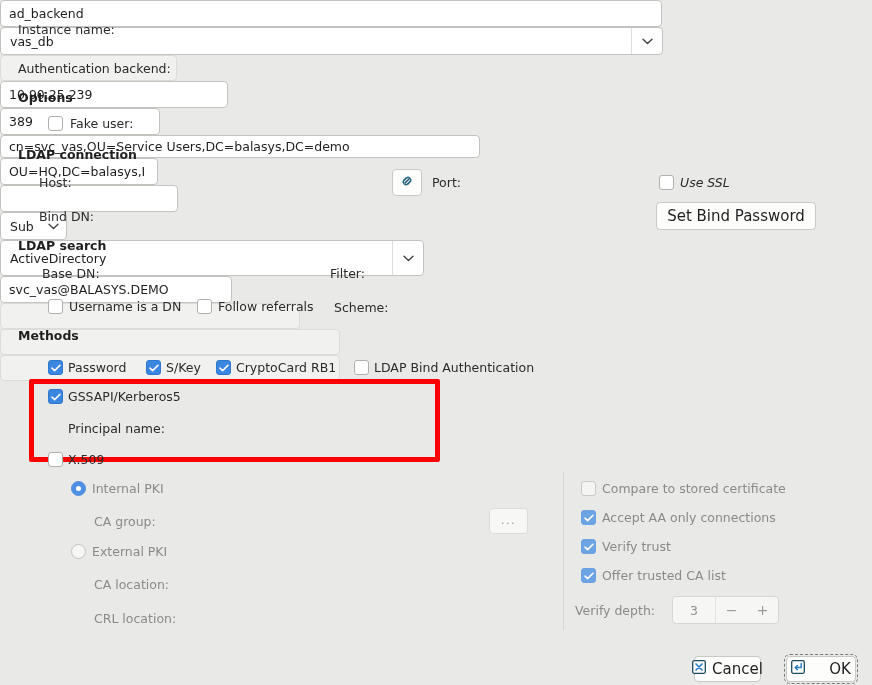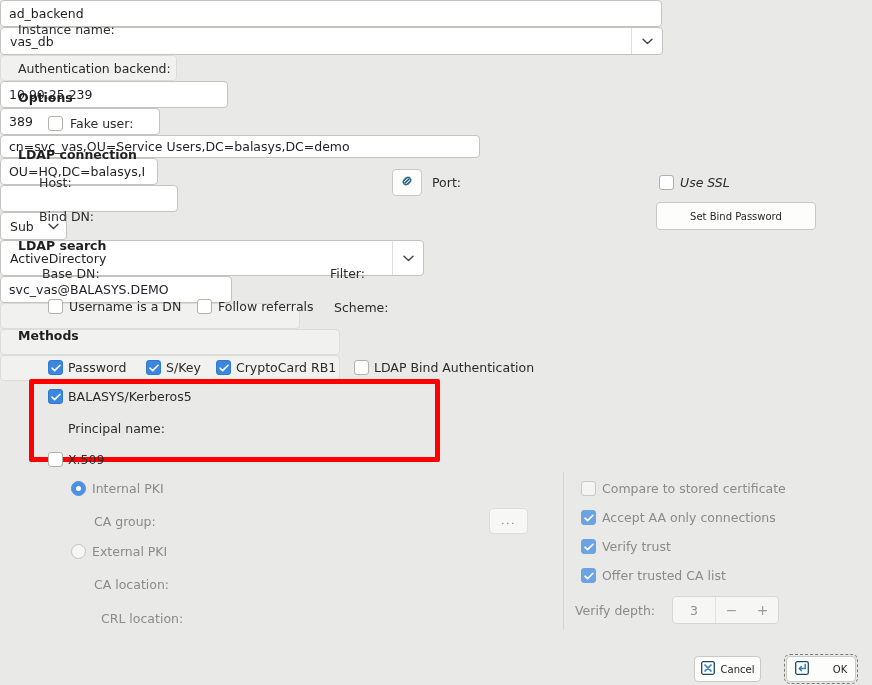--- a/index.html
+++ b/index.html
@@ -86,21 +86,21 @@
   .btn {
     box-sizing: border-box;
     height: 28px;
     background: #fdfdfc;
     border: 1px solid #c8c8c5;
     border-radius: 4px;
     display: flex;
     align-items: center;
     justify-content: center;
     gap: 6px;
-    font-size: 10px;
+    font-size: 15px;
     color: #1f1f1f;
     padding: 0 10px;
   }
   .btn.focused {
     outline: 1px dashed #7a7a7a;
     outline-offset: 1px;
   }
   .btn-sq {
     box-sizing: border-box;
     background: #fdfdfc;
@@ -349,21 +349,21 @@
     <span class="cb off"></span>
     <span class="lbl" style="margin-left:5px;">LDAP Bind Authentication</span>
   </div>
 
   <div class="row" style="left:48px; top:389px;">
     <span class="cb on">
       <svg width="10" height="8" viewBox="0 0 10 8">
           <path d="M1 4.2 L3.6 6.6 L9 1.3" fill="none" stroke="#fff" stroke-width="1.6" stroke-linecap="round" stroke-linejoin="round"></path>
         </svg>
     </span>
-    <span class="lbl" style="margin-left:5px;">BALASYS/Kerberos5</span>
+    <span class="lbl" style="margin-left:5px;">GSSAPI/Kerberos5</span>
   </div>
   <div class="row" style="left:68px; top:421px;">
     <span class="lbl">Principal name:</span>
   </div>
   <div class="inp" style="left:182px; top:415px; width:232px; height:27px;">
     <span>svc_vas@BALASYS.DEMO</span>
   </div>
   <div class="red-box" style="left:29px; top:379px; width:401px; height:73px;"></div>
 
   <div class="row" style="left:48px; top:452px;">
@@ -393,21 +393,21 @@
     <span class="lbl lbl-dim" style="margin-left:6px;">External PKI</span>
   </div>
 
   <div class="row" style="left:94px; top:577px;">
     <span class="lbl lbl-dim">CA location:</span>
   </div>
   <div class="inp disabled" style="left:188px; top:571px; width:340px; height:26px;">
     <span></span>
   </div>
 
-  <div class="row" style="left:101px; top:611px;">
+  <div class="row" style="left:94px; top:611px;">
     <span class="lbl lbl-dim">CRL location:</span>
   </div>
   <div class="inp disabled" style="left:188px; top:605px; width:340px; height:26px;">
     <span></span>
   </div>
 
   <div class="vsep" style="left:563px; top:472px; height:158px;"></div>
 
   <div class="row" style="left:581px; top:481px;align-items:center;">
     <span class="cb off dim"></span>

